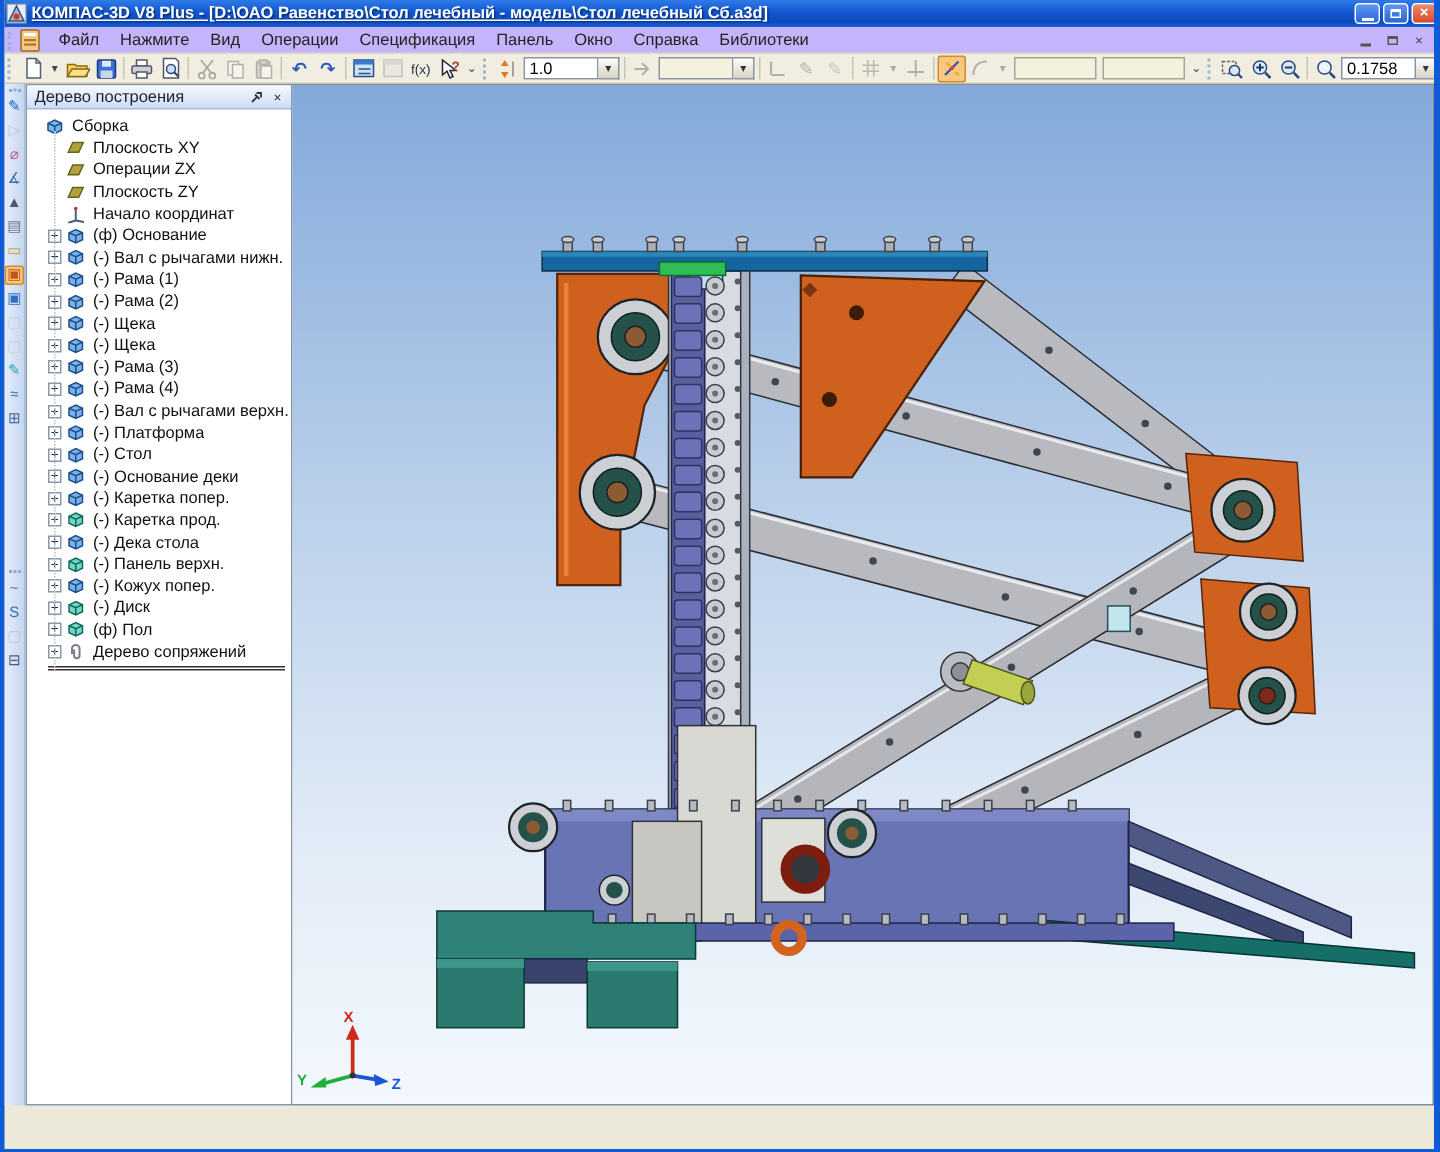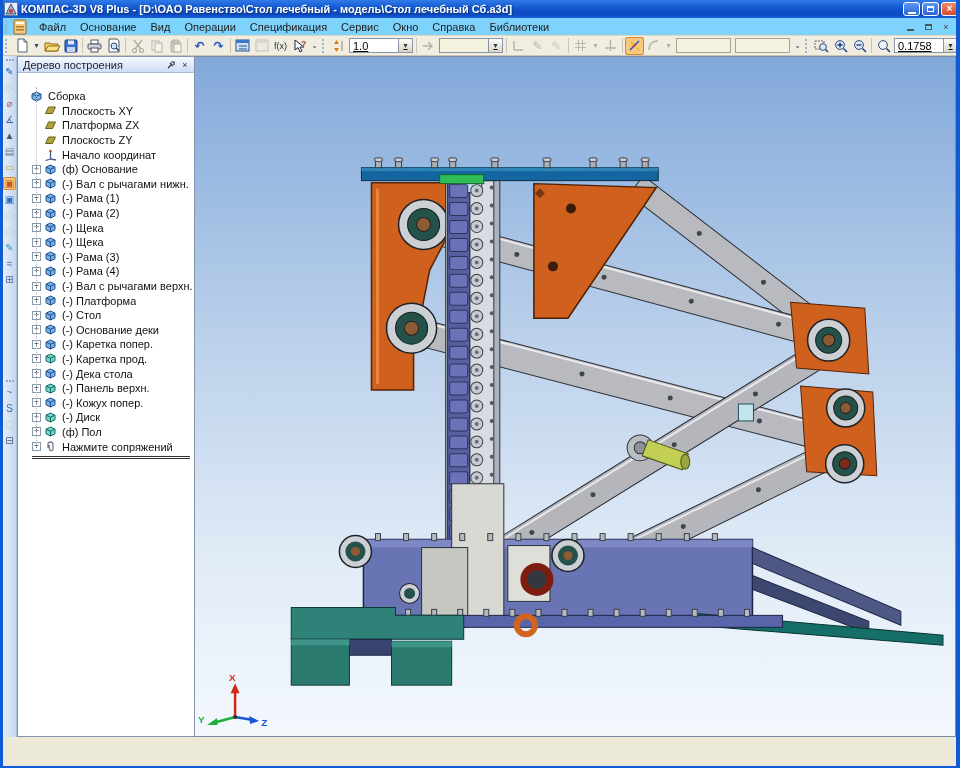--- a/index.html
+++ b/index.html
@@ -4,50 +4,50 @@
 <style>
   html,body{margin:0;padding:0;background:#000;}
   *{box-sizing:border-box;font-family:"Liberation Sans","DejaVu Sans",sans-serif;}
   .window{position:relative;width:960px;height:768px;background:#ece9d8;overflow:hidden;
     border-left:3px solid #0f5bd5;border-right:4px solid #0f5bd5;border-bottom:2px solid #0f5bd5;}
   
   .titlebar{position:absolute;left:-3px;top:0;width:960px;height:18px;
     background:linear-gradient(180deg,#2f7ae8 0%,#1257cf 45%,#0c4ac0 80%,#1a5fd6 100%);
     display:flex;align-items:center;color:#fff;font-size:11px;font-weight:bold;padding:0 2px;}
   .titlebar .appicon{width:14px;height:14px;margin:0 3px 0 2px;flex:none;}
-  .titlebar .ttext{flex:1;white-space:nowrap;overflow:hidden;text-shadow:1px 1px 1px #09337a;}
+  .titlebar .ttext{flex:1;white-space:nowrap;overflow:hidden;text-shadow:1px 1px 1px #09337a;text-decoration:underline;}
   .wbtn{width:17px;height:14px;margin-left:2px;border:1px solid #fff;border-radius:3px;flex:none;
     display:flex;align-items:center;justify-content:center;color:#fff;font-size:10px;line-height:10px;
     background:linear-gradient(180deg,#5e97ef,#2a66d8);}
   .wbtn.close{background:linear-gradient(180deg,#ef8a66,#d6492f);}
   .wbtn .rbox{width:7px;height:6px;border:1px solid #fff;border-top:2px solid #fff;}
   .wbtn .mline{width:8px;height:2px;background:#fff;margin-top:7px;}
   
-  .menubar{position:absolute;left:0;top:18px;width:953px;height:18px;background:#7dd3fc;
+  .menubar{position:absolute;left:0;top:18px;width:953px;height:18px;background:#c4b5fd;
     display:flex;align-items:center;font-size:11px;color:#222;border-bottom:1px solid #dcd8c4;}
   .menubar .mgrip{width:5px;height:12px;margin:0 2px;border-left:2px dotted #98b1d4;}
   .menubar .micon{width:16px;height:16px;margin-right:4px;}
   .menu-item{padding:1px 7px;cursor:default;}
   .mdi{margin-left:auto;display:flex;align-items:center;padding-right:2px;}
   .mdibtn{width:16px;height:13px;margin-left:2px;display:flex;align-items:center;justify-content:center;
     font-size:9px;color:#444;}
   .mdibtn .rbox{width:7px;height:6px;border:1px solid #555;border-top:2px solid #555;}
   .mdibtn .mline{width:7px;height:2px;background:#555;margin-top:7px;}
   
   .toolbar{position:absolute;left:0;top:36px;width:953px;height:20px;background:#f1eee1;
     display:flex;align-items:center;border-bottom:1px solid #c9c5b2;font-size:11px;}
   .grip{width:5px;height:14px;margin:0 2px;border-left:2px dotted #9db6d8;flex:none;}
   .sep{width:1px;height:15px;background:#c9c5b2;margin:0 2px;flex:none;}
   .tb{width:19px;height:18px;display:flex;align-items:center;justify-content:center;flex:none;
     color:#333;font-size:12px;}
   .tb svg{display:block;}
   .tb.dis{opacity:.4;filter:grayscale(1);}
   .tb.active{background:#fbc67e;border:1px solid #cc8a33;border-radius:2px;}
   .dd{width:11px;height:16px;display:flex;align-items:center;justify-content:center;font-size:8px;color:#445;flex:none;}
-  .combo{display:flex;align-items:center;flex:none;margin:0 1px;text-decoration:underline;}
+  .combo{display:flex;align-items:center;flex:none;margin:0 1px;}
   .combo .cval{width:50px;height:15px;background:#fff;border:1px solid #8a94a8;font-size:11px;
     padding:0 3px;display:flex;align-items:center;}
   .combo .cbtn{width:14px;height:15px;border:1px solid #8a94a8;border-left:none;font-size:8px;color:#334;
     background:linear-gradient(180deg,#fdfdfb,#d8d4c4);display:flex;align-items:center;justify-content:center;}
   .combo.beige .cval{background:#f4f1de;}
   .tfield{width:55px;height:15px;background:#f4f1de;border:1px solid #a8a490;margin:0 2px;flex:none;}
   .tspacer{flex:1;}
   
   .main{position:absolute;left:0;top:56px;width:953px;height:681px;display:flex;}
   .leftstrip{width:14px;background:linear-gradient(90deg,#e6eefb,#c4d6ef);display:flex;flex-direction:column;
@@ -57,21 +57,21 @@
     font-size:10px;line-height:10px;flex:none;}
   .lsbtn.active{background:#fbc67e;border:1px solid #cc8a33;border-radius:2px;}
   .lsbtn.dis{opacity:.45;filter:grayscale(.8);}
   .lsgap{height:88px;flex:none;}
   
   .treepanel{width:178px;background:#fff;border:1px solid #8494ac;display:flex;flex-direction:column;flex:none;}
   .treehdr{height:16px;background:linear-gradient(180deg,#f6f9ff,#cdddf6);border-bottom:1px solid #a9b8d4;
     display:flex;align-items:center;font-size:11px;color:#223;padding:0 2px 0 5px;flex:none;}
   .treehdr .htitle{flex:1;white-space:nowrap;overflow:hidden;}
   .hbtn{width:14px;height:13px;display:flex;align-items:center;justify-content:center;font-size:9px;color:#334;}
-  .tree-list{position:relative;flex:1;overflow:hidden;padding-top:16px;}
+  .tree-list{position:relative;flex:1;overflow:hidden;padding-top:4px;}
   .trow{height:14.6px;display:flex;align-items:center;font-size:11px;color:#111;white-space:nowrap;}
   .texp{width:9px;height:9px;border:1px solid #839;border:1px solid #8899aa;background:#fff;flex:none;
     font-size:9px;line-height:7px;text-align:center;color:#223;margin:0 3px 0 14px;}
   .texp-sp{width:26px;flex:none;}
   .texp-root{width:12px;flex:none;}
   .ticon{width:14px;height:13px;margin-right:4px;flex:none;}
   .ticon svg{display:block;}
   .tlabel{overflow:hidden;}
   .tree-end{height:3px;border-top:1px solid #333;border-bottom:1px solid #333;margin:2px 4px 0 14px;}
   .tree-guide{position:absolute;left:18px;top:14px;bottom:auto;height:360px;border-left:1px dotted #b8bcc4;}
@@ -117,25 +117,25 @@
     <span class="micon">
       <svg viewBox="0 0 16 16">
           <rect x="2" y="1" width="12" height="14" rx="1" fill="#f5c988" stroke="#9a6a20"></rect>
           <rect x="4" y="3" width="8" height="2" fill="#fff"></rect>
           <rect x="4" y="7" width="8" height="1.5" fill="#b07828"></rect>
           <rect x="4" y="10" width="8" height="1.5" fill="#b07828"></rect>
         </svg>
     </span>
     <span id="menu-items" style="display:flex">
         <span class="menu-item">Файл</span>
-        <span class="menu-item">Основание</span>
+        <span class="menu-item">Нажмите</span>
         <span class="menu-item">Вид</span>
         <span class="menu-item">Операции</span>
         <span class="menu-item">Спецификация</span>
-        <span class="menu-item">Сервис</span>
+        <span class="menu-item">Панель</span>
         <span class="menu-item">Окно</span>
         <span class="menu-item">Справка</span>
         <span class="menu-item">Библиотеки</span>
       </span>
     <span class="mdi">
       <span class="mdibtn">
           <span class="mline"></span>
         </span>
       <span class="mdibtn">
           <span class="rbox"></span>
@@ -389,21 +389,21 @@
             </span>
             <span class="tlabel">Плоскость XY</span>
           </div>
           <div class="trow">
             <span class="texp-sp"></span>
             <span class="ticon">
               <svg viewBox="0 0 13 13" width="13" height="13">
                 <path d="M1.5 9.5 L4.5 3 H11.5 L8.5 9.5 Z" fill="#b0a23c" stroke="#6b611d"></path>
               </svg>
             </span>
-            <span class="tlabel">Платформа ZX</span>
+            <span class="tlabel">Операции ZX</span>
           </div>
           <div class="trow">
             <span class="texp-sp"></span>
             <span class="ticon">
               <svg viewBox="0 0 13 13" width="13" height="13">
                 <path d="M1.5 9.5 L4.5 3 H11.5 L8.5 9.5 Z" fill="#b0a23c" stroke="#6b611d"></path>
               </svg>
             </span>
             <span class="tlabel">Плоскость ZY</span>
           </div>
@@ -607,21 +607,21 @@
             </span>
             <span class="tlabel">(ф) Пол</span>
           </div>
           <div class="trow">
             <span class="texp">+</span>
             <span class="ticon">
               <svg viewBox="0 0 13 13" width="13" height="13">
                 <path d="M4 8 V4.5 a2.5 2.5 0 0 1 5 0 V9 a1.8 1.8 0 0 1 -3.6 0 V5" fill="none" stroke="#7a828e" stroke-width="1.4"></path>
               </svg>
             </span>
-            <span class="tlabel">Нажмите сопряжений</span>
+            <span class="tlabel">Дерево сопряжений</span>
           </div>
           <div class="tree-end"></div>
         </div>
     </div>
 
     <div class="viewport">
       <svg viewBox="0 0 758 681" preserveAspectRatio="none">
 
         <g>
           <polygon points="447,119 659,283 645,302 433,138" fill="#b8bac0" stroke="#2a2d33"></polygon>

